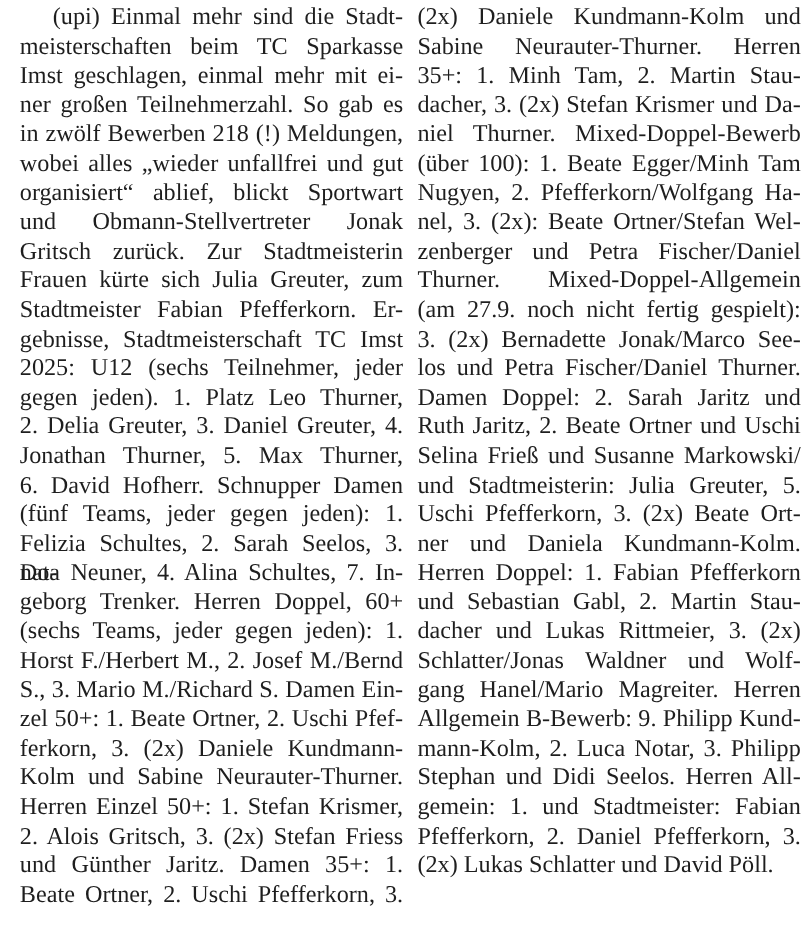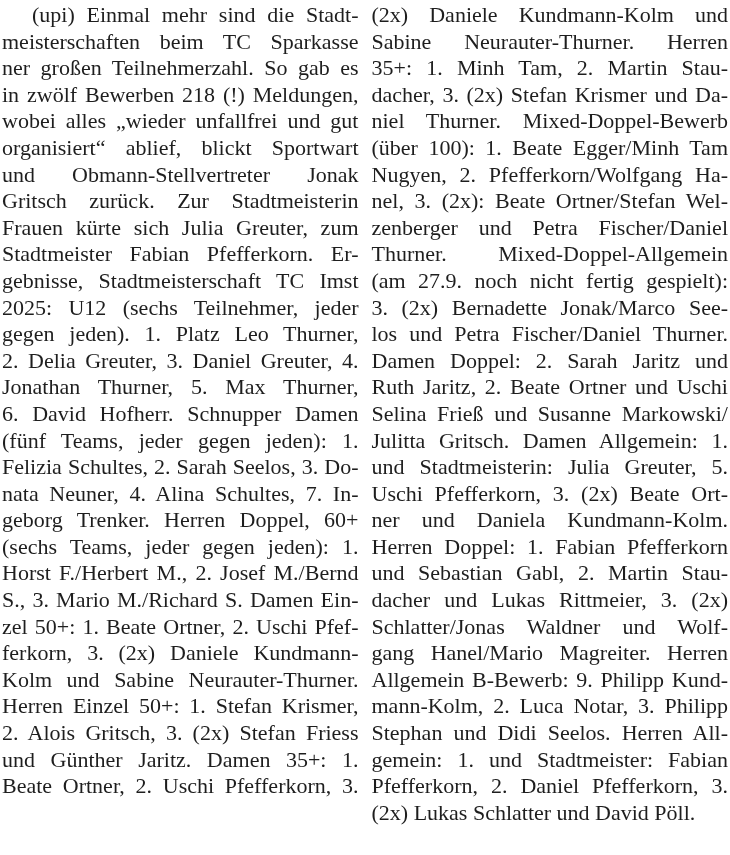--- a/index.html
+++ b/index.html
@@ -9,21 +9,21 @@
   body {
     width: 730px;
     height: 855px;
     overflow: hidden;
     background: #ffffff;
   }
   .page {
     box-sizing: border-box;
     width: 730px;
     height: 855px;
-    padding: 2px 2px 0 2px;
+    padding: 2px 2px 0 18px;
     display: flex;
     gap: 13px;
     font-family: "Liberation Serif", "DejaVu Serif", serif;
     font-size: 22px;
     line-height: 26.6px;
     color: #1e1e1e;
     -webkit-font-smoothing: antialiased;
   }
   .col {
     flex: 1 1 0;
@@ -45,20 +45,21 @@
     text-align-last: left;
   }
 </style>
 </head>
 <body style="background: rgb(255, 255, 255);">
 
 <div class="page" style="color: rgb(30, 30, 30);">
   <div class="col col-left">
       <div class="line">(upi) Einmal mehr sind die Stadt-</div>
       <div class="line">meisterschaften beim TC Sparkasse</div>
+      <div class="line">Imst geschlagen, einmal mehr mit ei-</div>
       <div class="line">ner großen Teilnehmerzahl. So gab es</div>
       <div class="line">in zwölf Bewerben 218 (!) Meldungen,</div>
       <div class="line">wobei alles „wieder unfallfrei und gut</div>
       <div class="line">organisiert“ ablief, blickt Sportwart</div>
       <div class="line">und Obmann-Stellvertreter Jonak</div>
       <div class="line">Gritsch zurück. Zur Stadtmeisterin</div>
       <div class="line">Frauen kürte sich Julia Greuter, zum</div>
       <div class="line">Stadtmeister Fabian Pfefferkorn. Er-</div>
       <div class="line">gebnisse, Stadtmeisterschaft TC Imst</div>
       <div class="line">2025: U12 (sechs Teilnehmer, jeder</div>
@@ -91,21 +92,20 @@
       <div class="line">Nugyen, 2. Pfefferkorn/Wolfgang Ha-</div>
       <div class="line">nel, 3. (2x): Beate Ortner/Stefan Wel-</div>
       <div class="line">zenberger und Petra Fischer/Daniel</div>
       <div class="line">Thurner. Mixed-Doppel-Allgemein</div>
       <div class="line">(am 27.9. noch nicht fertig gespielt):</div>
       <div class="line">3. (2x) Bernadette Jonak/Marco See-</div>
       <div class="line">los und Petra Fischer/Daniel Thurner.</div>
       <div class="line">Damen Doppel: 2. Sarah Jaritz und</div>
       <div class="line">Ruth Jaritz, 2. Beate Ortner und Uschi</div>
       <div class="line">Selina Frieß und Susanne Markowski/</div>
-      <div class="line">Julitta Gritsch. Damen Allgemein: 1.</div>
       <div class="line">und Stadtmeisterin: Julia Greuter, 5.</div>
       <div class="line">Uschi Pfefferkorn, 3. (2x) Beate Ort-</div>
       <div class="line">ner und Daniela Kundmann-Kolm.</div>
       <div class="line">Herren Doppel: 1. Fabian Pfefferkorn</div>
       <div class="line">und Sebastian Gabl, 2. Martin Stau-</div>
       <div class="line">dacher und Lukas Rittmeier, 3. (2x)</div>
       <div class="line">Schlatter/Jonas Waldner und Wolf-</div>
       <div class="line">gang Hanel/Mario Magreiter. Herren</div>
       <div class="line">Allgemein B-Bewerb: 9. Philipp Kund-</div>
       <div class="line">mann-Kolm, 2. Luca Notar, 3. Philipp</div>

